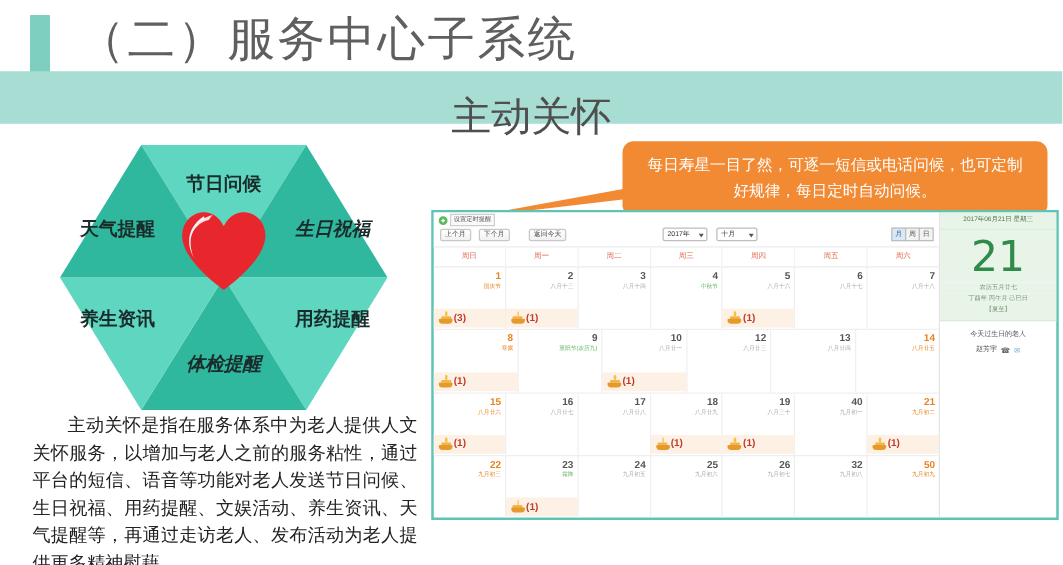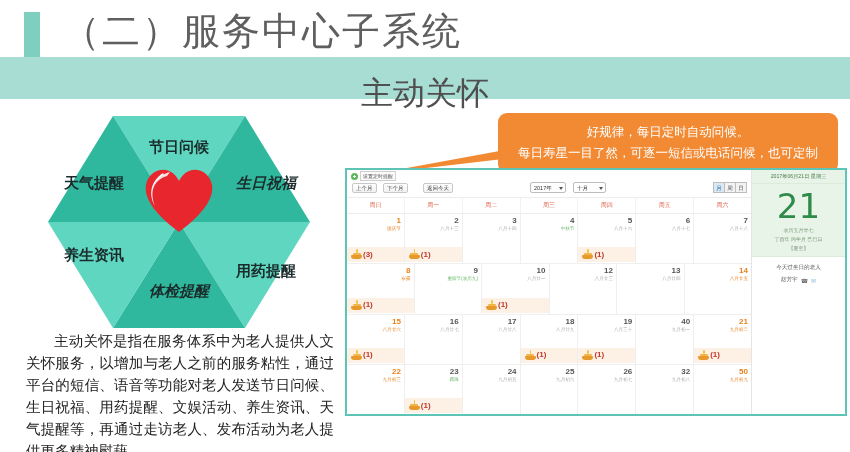--- a/index.html
+++ b/index.html
@@ -21,21 +21,21 @@
 
   
   .hex-wrap{position:absolute;left:48px;top:116px;width:262px;height:164px;}
   .hexsvg{position:absolute;left:0;top:0;}
   .hex-label{position:absolute;font-size:15px;color:#1a2b2b;white-space:nowrap;
     font-family:"DejaVu Sans","Liberation Sans",sans-serif;font-weight:600;}
   .lbl-top{left:50%;top:22px;transform:translateX(-50%);}
   .lbl-tl{left:16px;top:58px;}
   .lbl-tr{right:14px;top:58px;font-style:italic;}
   .lbl-bl{left:16px;top:130px;}
-  .lbl-br{right:14px;top:146px;}
+  .lbl-br{right:14px;top:130px;}
   .lbl-bot{left:50%;top:166px;transform:translateX(-50%);font-style:italic;}
   .heart{position:absolute;left:50%;top:50%;transform:translate(-50%,-50%);}
 
   
   .para{position:absolute;left:26px;top:330px;width:308px;font-size:14.5px;line-height:22px;color:#222;
     text-align:justify;text-indent:28px;font-family:"DejaVu Sans","Liberation Sans",sans-serif;}
 
   
   .callout{position:absolute;left:498px;top:113px;width:340px;padding:8px 14px 10px;
     background:#f28a34;border-radius:9px;color:#ffffff;font-size:12.5px;line-height:21px;
@@ -144,22 +144,22 @@
       <path d="M39 70 C 12 50, 4 34, 6 23 C 8 11, 20 5, 29 9 C 34 11, 37 15, 39 19 C 41 15, 44 11, 49 9 C 58 5, 70 11, 72 23 C 74 34, 66 50, 39 70 Z" fill="#e8262d"></path>
       <path d="M30 10 C 16 14, 10 26, 13 40 C 10 28, 15 17, 27 14 Z" fill="#ffffff" opacity="0.85"></path>
       <path d="M24 13 C 12 20, 10 32, 15 44 C 8 32, 11 19, 23 11 Z" fill="#f0f7f5"></path>
     </svg>
   </div>
 
   <div class="para">主动关怀是指在服务体系中为老人提供人文关怀服务，以增加与老人之前的服务粘性，通过平台的短信、语音等功能对老人发送节日问候、生日祝福、用药提醒、文娱活动、养生资讯、天气提醒等，再通过走访老人、发布活动为老人提供更多精神慰藉。</div>
 
   <div class="tail2"></div>
   <div class="callout">
+    <div>每日寿星一目了然，可逐一短信或电话问候，也可定制</div>
     <div>好规律，每日定时自动问候。</div>
-    <div>每日寿星一目了然，可逐一短信或电话问候，也可定制</div>
   </div>
 
   <div class="cal">
     <div class="cal-inner">
 
       <div class="cal-left">
         <div class="toolbar">
           <div class="tb-set">
             <span class="dot"></span>
             <span class="tb-set-label">设置定时提醒</span>

